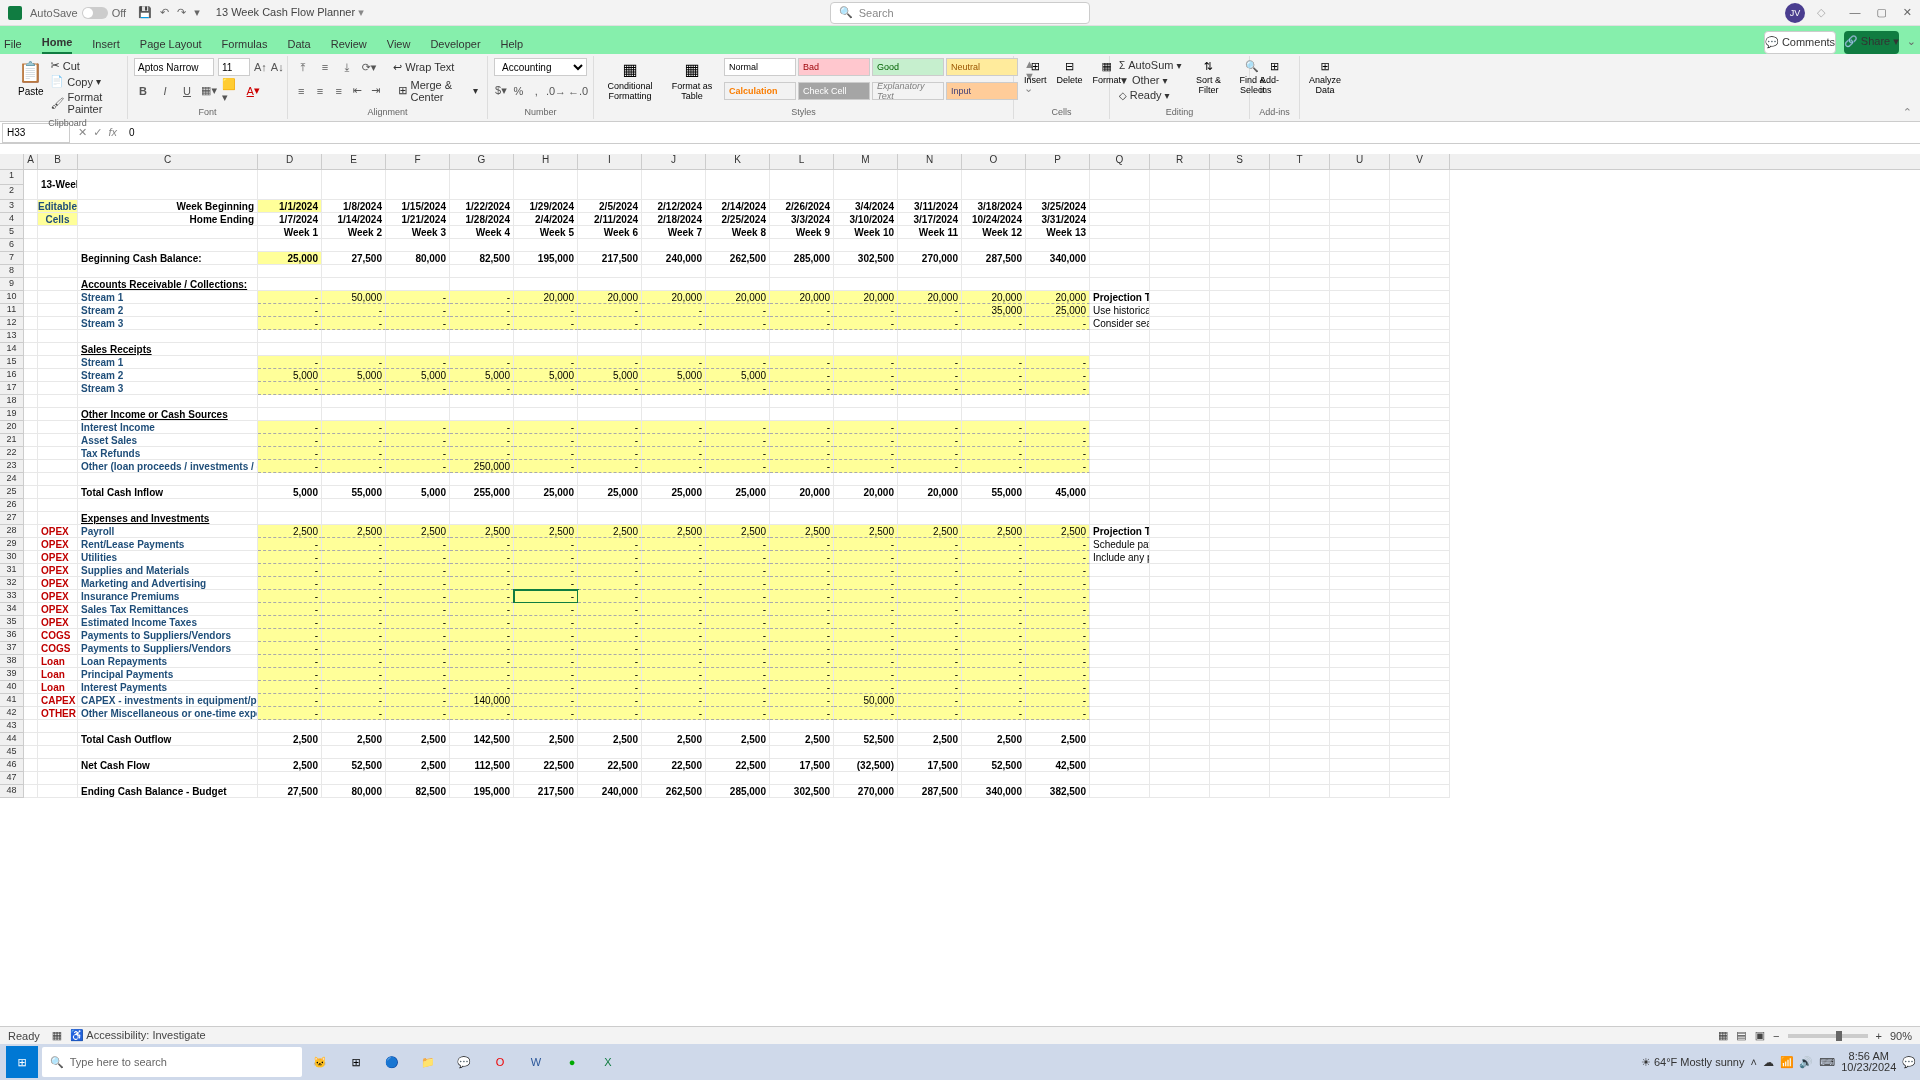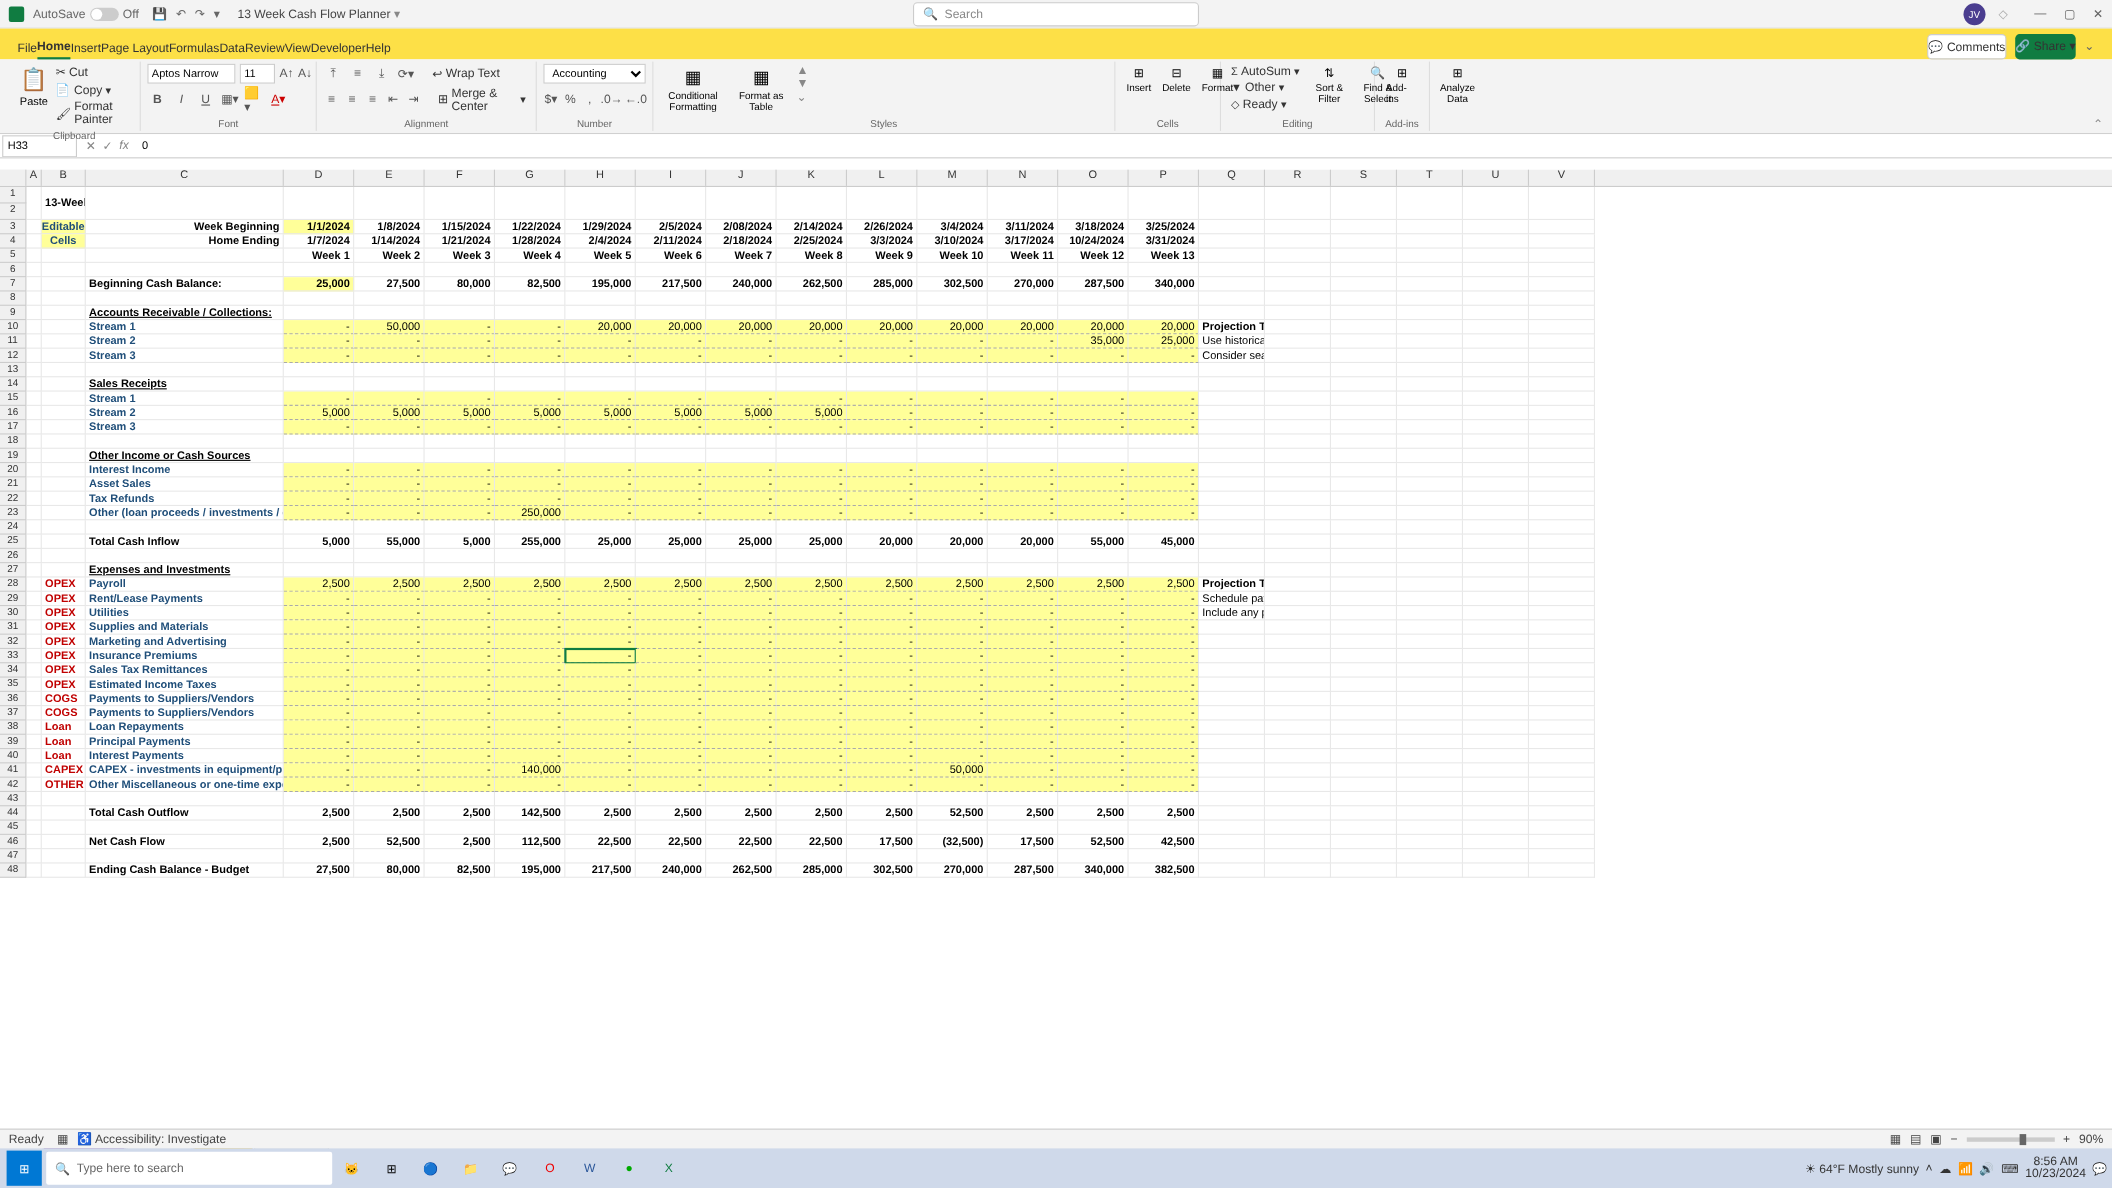--- a/index.html
+++ b/index.html
@@ -8,21 +8,21 @@
 .title-bar .excel-icon{width:14px;height:14px;background:#107c41;border-radius:2px;margin-right:8px}
 .autosave{display:flex;align-items:center;gap:4px;font-size:10px;color:#666}
 .toggle{width:26px;height:12px;background:#ccc;border-radius:6px;position:relative}
 .toggle::after{content:'';position:absolute;width:10px;height:10px;background:#fff;border-radius:50%;top:1px;left:1px}
 .qat{display:flex;gap:8px;margin-left:12px;color:#666}
 .doc-name{margin-left:16px;font-size:11px;color:#444}
 .search-box{position:absolute;left:50%;transform:translateX(-50%);width:260px;height:22px;border:1px solid #ccc;border-radius:4px;display:flex;align-items:center;padding:0 8px;color:#888;background:#fff}
 .title-right{margin-left:auto;display:flex;gap:12px;align-items:center}
 .avatar{width:20px;height:20px;background:#4a3d8f;border-radius:50%;color:#fff;display:flex;align-items:center;justify-content:center;font-size:9px}
 .win-btns{display:flex;gap:16px;margin-left:12px;color:#666}
-.ribbon-tabs{background:#fde047;height:28px;display:flex;align-items:flex-end;padding:0 16px;}
+.ribbon-tabs{background:#86efac;height:28px;display:flex;align-items:flex-end;padding:0 4px;gap:20px}
 .ribbon-tabs span{font-size:11px;color:#333;padding:4px 0;cursor:pointer}
 .ribbon-tabs span.active{border-bottom:2px solid #107c41;font-weight:600}
 .ribbon-tabs .right{margin-left:auto;display:flex;gap:8px}
 .comments-btn{border:1px solid #ccc;border-radius:4px;padding:3px 8px;background:#fff}
 .share-btn{background:#107c41;color:#fff;border-radius:4px;padding:3px 10px}
 .ribbon{background:#f3f3f3;height:68px;display:flex;border-bottom:1px solid #ccc;padding:2px 8px}
 .ribbon-group{display:flex;flex-direction:column;justify-content:space-between;padding:2px 6px;border-right:1px solid #ddd;position:relative}
 .ribbon-group .label{font-size:9px;color:#666;text-align:center;padding-top:2px}
 .ribbon-row{display:flex;gap:4px;align-items:center}
 .paste-btn{display:flex;flex-direction:column;align-items:center;gap:2px;padding:2px 4px}
@@ -209,20 +209,30 @@
   <div class="ribbon-group" style="width:420px">
     <div style="display:flex;gap:6px">
       <div class="paste-btn">
           <span style="font-size:16px">▦</span>
           <span style="font-size:9px;text-align:center;width:52px">Conditional Formatting</span>
         </div>
       <div class="paste-btn">
           <span style="font-size:16px">▦</span>
           <span style="font-size:9px;text-align:center;width:44px">Format as Table</span>
         </div>
+      <div class="styles-gallery">
+        <div class="style-cell s-normal">Normal</div>
+        <div class="style-cell s-bad">Bad</div>
+        <div class="style-cell s-good">Good</div>
+        <div class="style-cell s-neutral">Neutral</div>
+        <div class="style-cell s-calc">Calculation</div>
+        <div class="style-cell s-check">Check Cell</div>
+        <div class="style-cell s-explan">Explanatory Text</div>
+        <div class="style-cell s-input">Input</div>
+      </div>
       <div style="display:flex;flex-direction:column;color:#888;font-size:8px">
           <span>▲</span>
           <span>▼</span>
           <span>⌄</span>
         </div>
     </div>
     <div class="label">Styles</div>
   </div>
   <div class="ribbon-group" style="width:96px">
     <div style="display:flex;gap:2px">
@@ -392,21 +402,21 @@
         <div class="row" style="height:13px">
           <div class="cell " style="width:14px"></div>
           <div class="cell editable yellowbg c" style="width:40px">Editable</div>
           <div class="cell b r" style="width:180px">Week Beginning</div>
           <div class="cell r b  yellowbg" style="width:64px">1/1/2024</div>
           <div class="cell r b " style="width:64px">1/8/2024</div>
           <div class="cell r b " style="width:64px">1/15/2024</div>
           <div class="cell r b " style="width:64px">1/22/2024</div>
           <div class="cell r b " style="width:64px">1/29/2024</div>
           <div class="cell r b " style="width:64px">2/5/2024</div>
-          <div class="cell r b " style="width:64px">2/08/2024</div>
+          <div class="cell r b " style="width:64px">2/12/2024</div>
           <div class="cell r b " style="width:64px">2/14/2024</div>
           <div class="cell r b " style="width:64px">2/26/2024</div>
           <div class="cell r b " style="width:64px">3/4/2024</div>
           <div class="cell r b " style="width:64px">3/11/2024</div>
           <div class="cell r b " style="width:64px">3/18/2024</div>
           <div class="cell r b " style="width:64px">3/25/2024</div>
           <div class="cell " style="width:60px"></div>
           <div class="cell " style="width:60px"></div>
           <div class="cell " style="width:60px"></div>
           <div class="cell " style="width:60px"></div>

